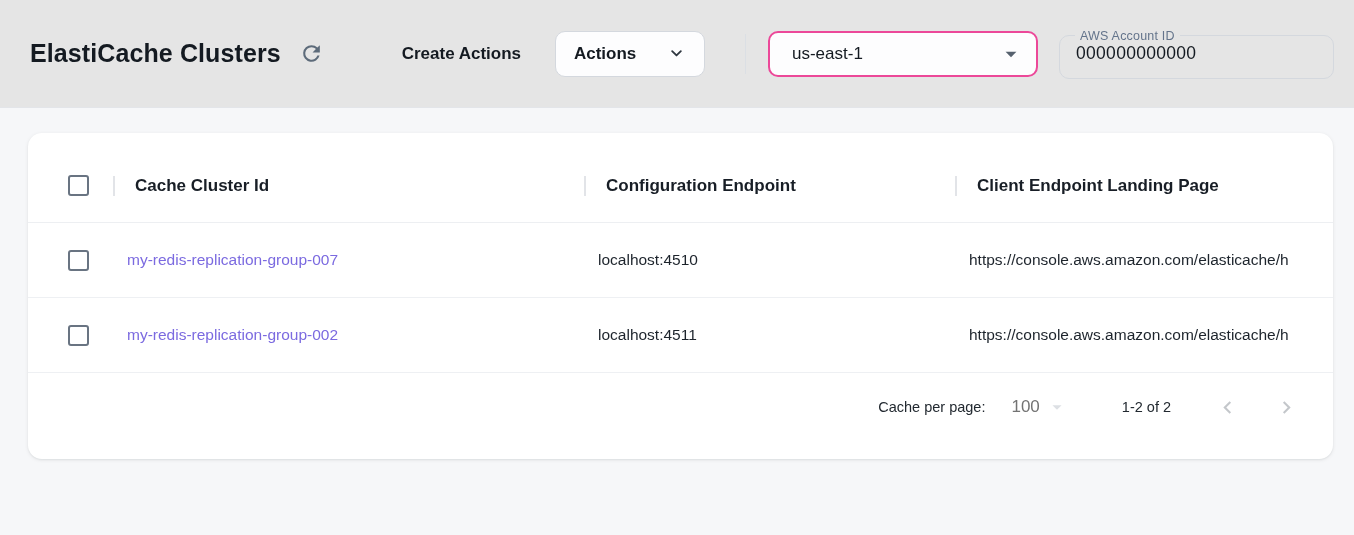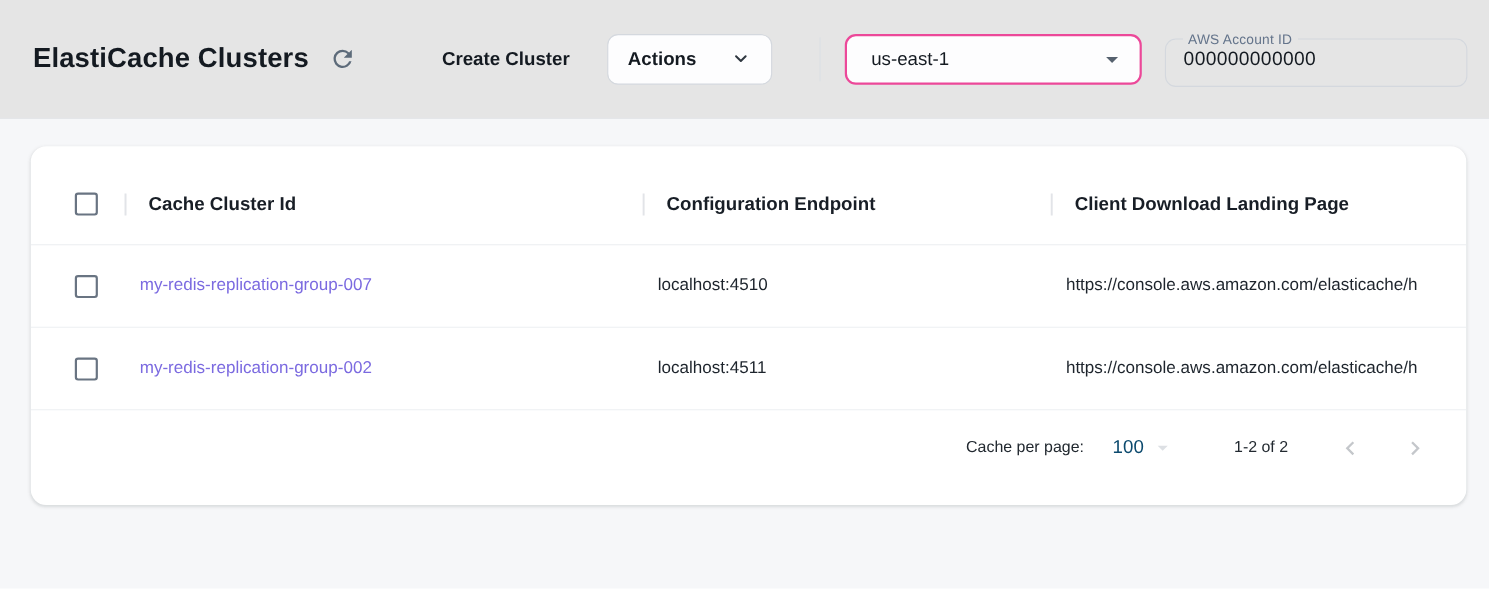--- a/index.html
+++ b/index.html
@@ -131,21 +131,21 @@
     height: 68px;
     display: flex; align-items: center; justify-content: flex-end;
     padding-right: 34px;
     font-size: 14.5px; color: #222930;
   }
   .rpp-label { white-space: nowrap; }
   .rpp-select {
     display: inline-flex; align-items: center; cursor: pointer;
     margin-left: 26px;
   }
-  .rpp-value { font-size: 17px; color: #0c4a6e; }
+  .rpp-value { font-size: 17px; color: #737373; }
   .rpp-caret { margin-left: 6px; display: inline-flex; }
   .range-label { margin-left: 54px; white-space: nowrap; }
   .page-btn {
     border: none; background: transparent; padding: 0;
     display: inline-flex; align-items: center; justify-content: center;
     cursor: default;
   }
   .page-btn.prev { margin-left: 44px; }
   .page-btn.next { margin-left: 34px; }
 </style>
@@ -158,21 +158,21 @@
     <h1 class="page-title">ElastiCache Clusters</h1>
 
     <button class="icon-btn">
       <span style="display:inline-flex;">
         <svg width="25" height="25" viewBox="0 0 24 24">
           <path fill="#5d6b7a" d="M17.65 6.35A7.96 7.96 0 0 0 12 4a8 8 0 1 0 7.73 10h-2.08A6 6 0 1 1 12 6c1.66 0 3.14.69 4.22 1.78L13 11h7V4l-2.35 2.35z"></path>
         </svg>
       </span>
     </button>
 
-    <button class="text-btn">Create Cluster</button>
+    <button class="text-btn">Create Actions</button>
 
     <button class="outlined-btn">
       <span>Actions</span>
       <span style="display:inline-flex;">
         <svg width="19" height="19" viewBox="0 0 24 24">
           <path d="M6.5 9l5.5 5.5L17.5 9" fill="none" stroke="#2f3740" stroke-width="2.3" stroke-linecap="round" stroke-linejoin="round"></path>
         </svg>
       </span>
     </button>
 
@@ -197,21 +197,21 @@
 
   <main>
     <div class="card">
 
       <div class="tgrid thead">
         <div class="cb-cell">
           <div class="checkbox" role="checkbox" aria-checked="false"></div>
         </div>
         <div class="th sep">Cache Cluster Id</div>
         <div class="th sep">Configuration Endpoint</div>
-        <div class="th sep">Client Download Landing Page</div>
+        <div class="th sep">Client Endpoint Landing Page</div>
       </div>
 
       <div class="tgrid trow">
         <div class="cb-cell">
           <div class="checkbox" role="checkbox" aria-checked="false"></div>
         </div>
         <div class="td">
           <a class="cell-link">my-redis-replication-group-007</a>
         </div>
         <div class="td">localhost:4510</div>

